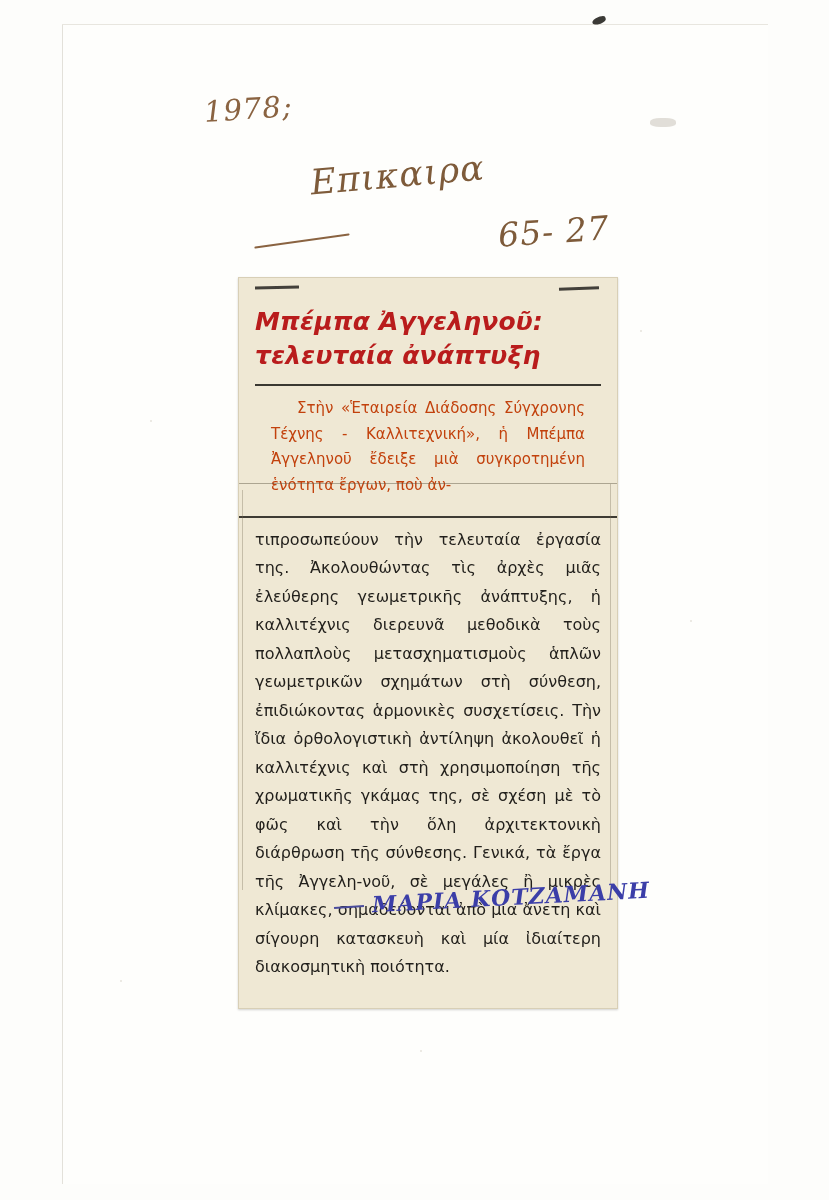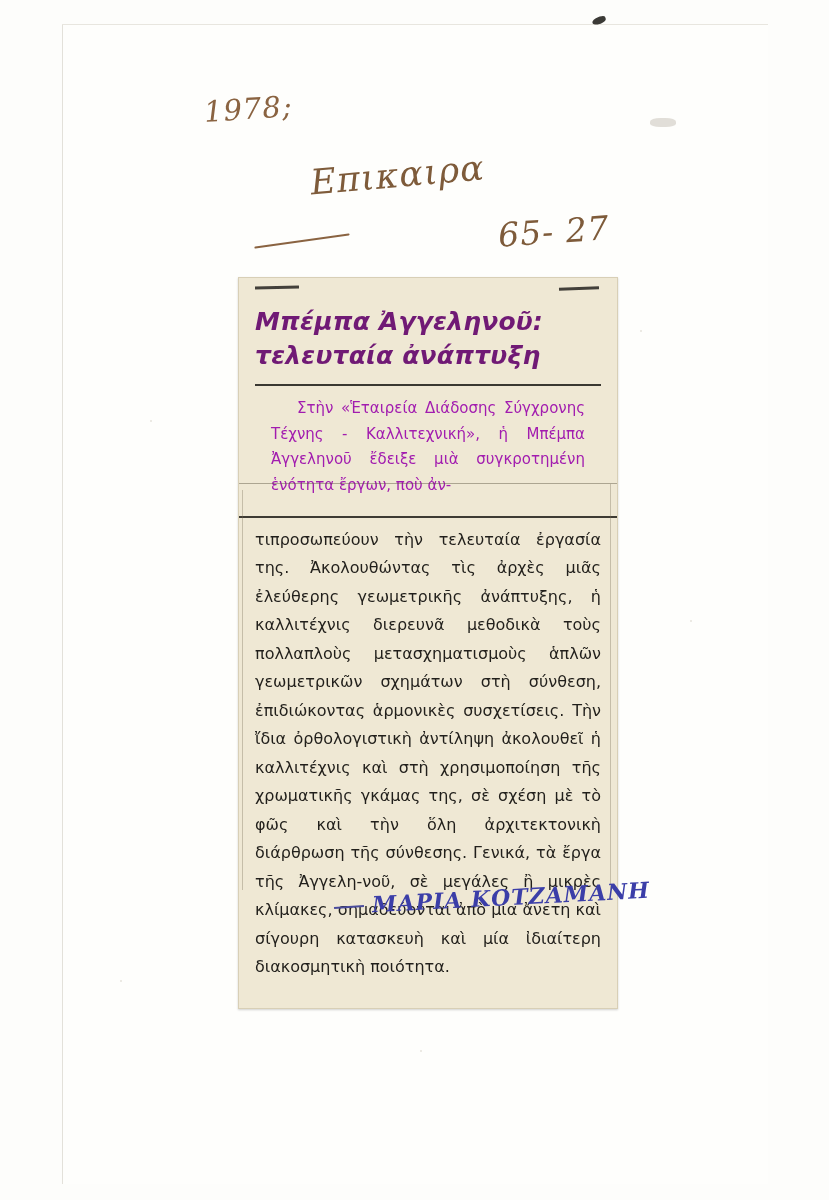--- a/index.html
+++ b/index.html
@@ -130,36 +130,36 @@
   }
   .tick-l { left: 16px; top: 8px; width: 44px; transform: rotate(-1.5deg); }
   .tick-r { right: 18px; top: 9px; width: 40px; transform: rotate(-2deg); }
 
   .clip-headline {
     font-family: "DejaVu Sans", sans-serif;
     font-weight: bold;
     font-style: italic;
     font-size: 25px;
     line-height: 1.28;
-    color: #701a75;
+    color: #b91c1c;
     margin: 14px 0 2px 0;
     letter-spacing: 0.2px;
   }
   .clip-rule {
     height: 2px;
     background: #3a3831;
     margin: 12px 0 0 0;
   }
 
   .clip-body {
     padding: 10px 16px 8px 16px;
     font-family: "DejaVu Sans", sans-serif;
     font-size: 15.5px;
     line-height: 1.62;
-    color: #a21caf;
+    color: #c2410c;
     text-align: justify;
     text-justify: inter-word;
   }
   .clip-para-lead {
     text-indent: 26px;
     margin: 0;
     font-size: 15px;
     line-height: 1.7;
     text-align: justify;
   }

